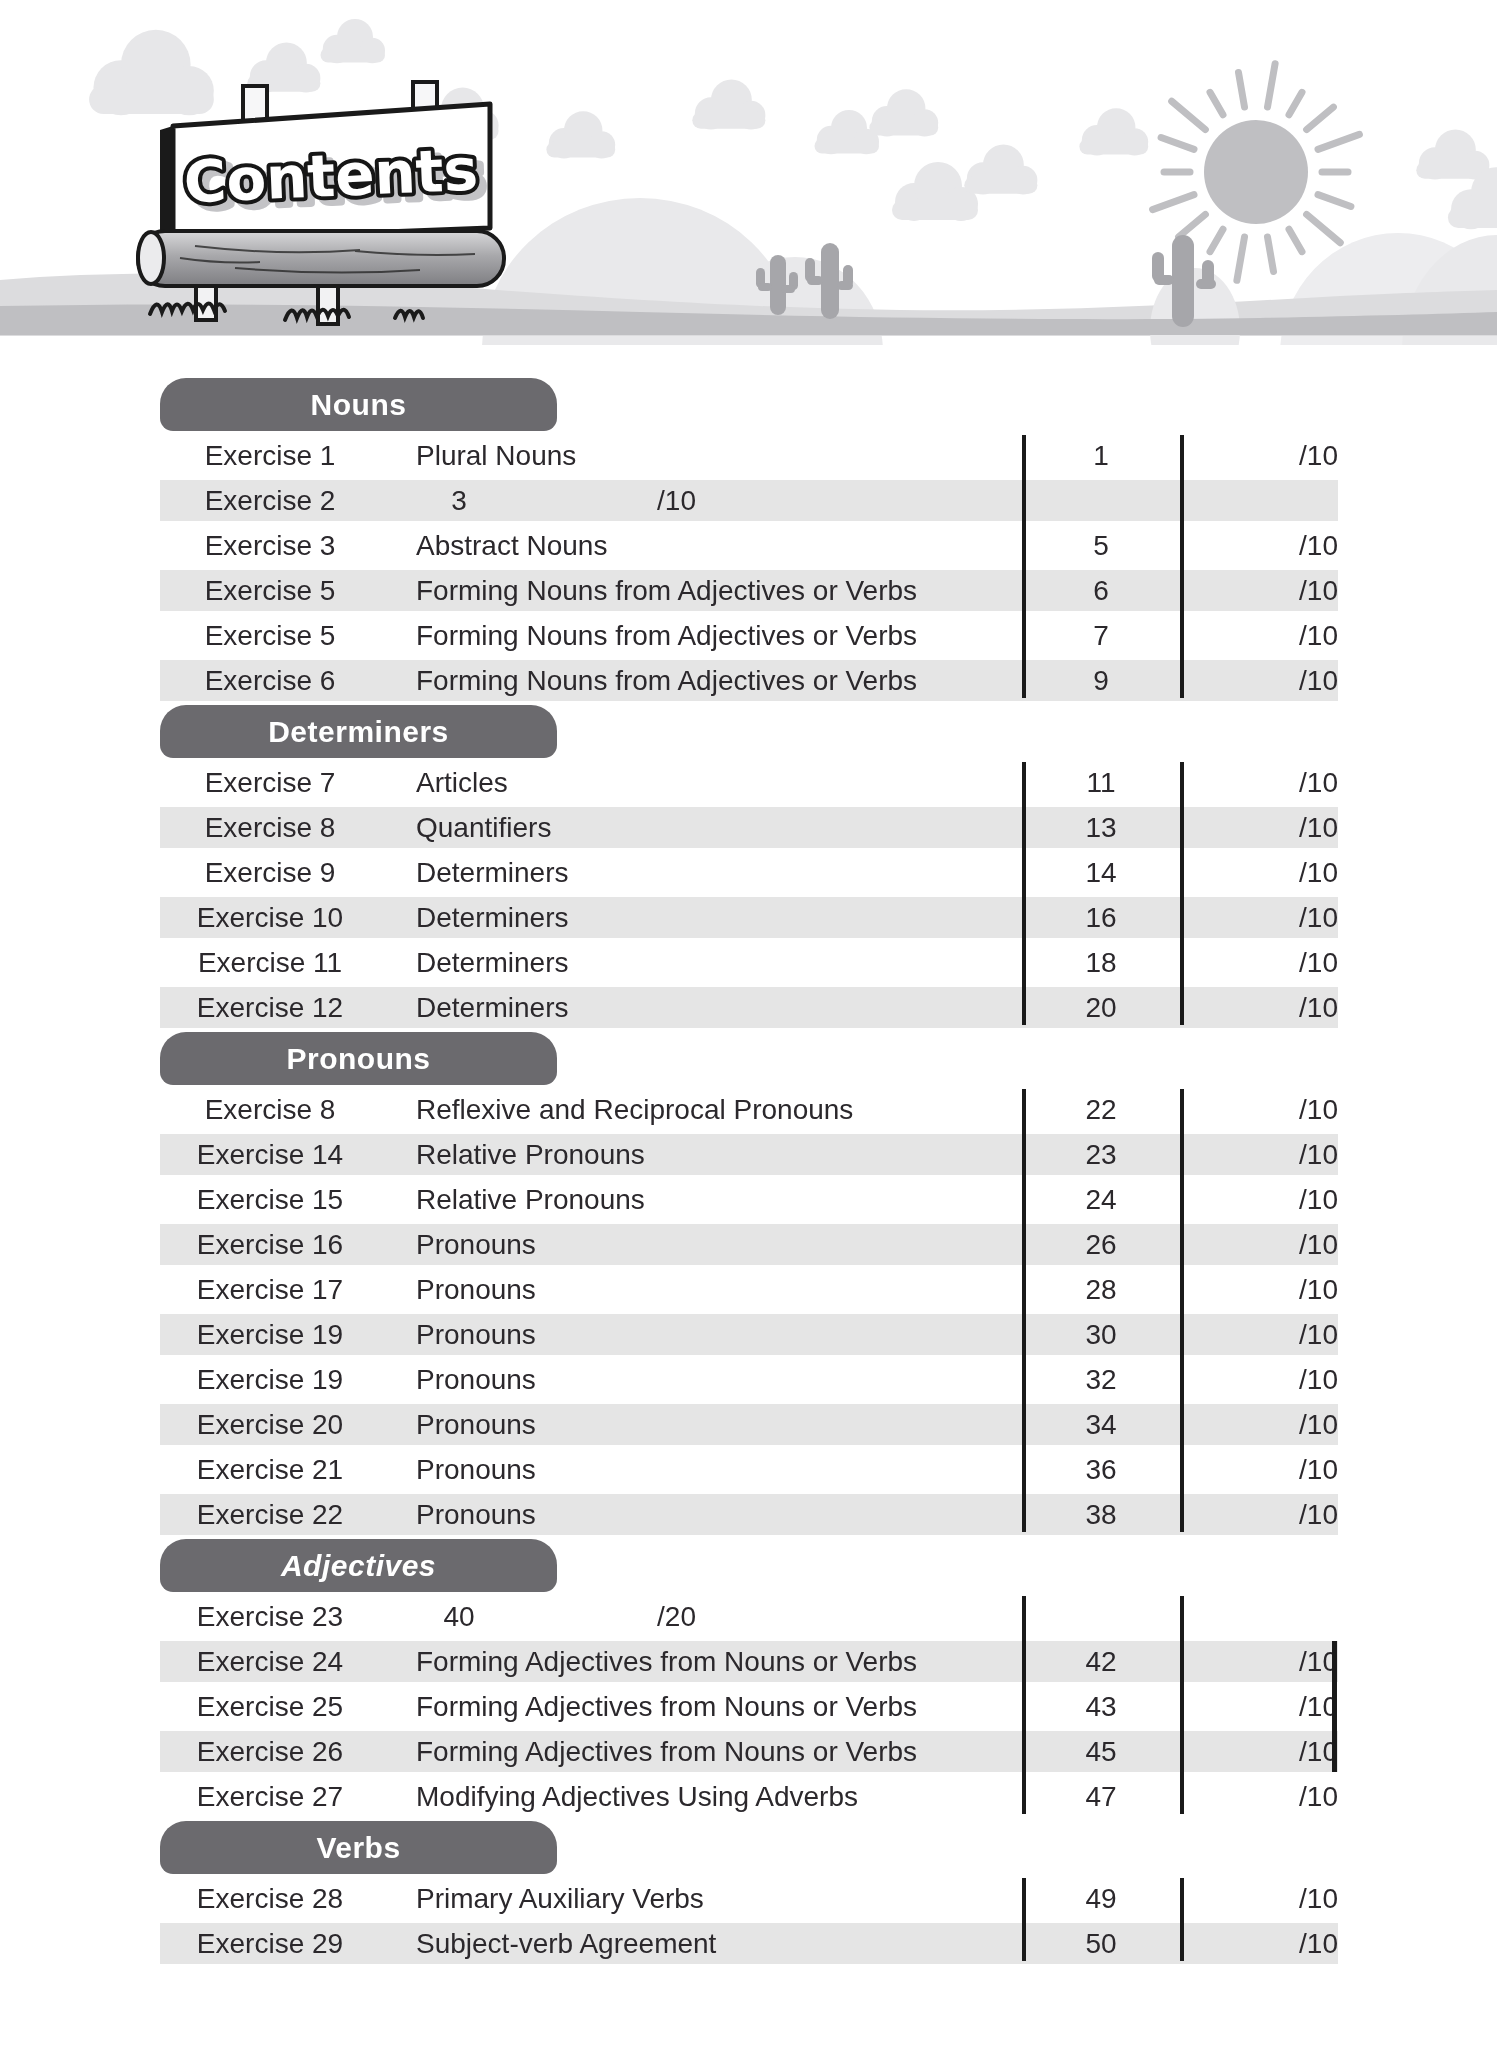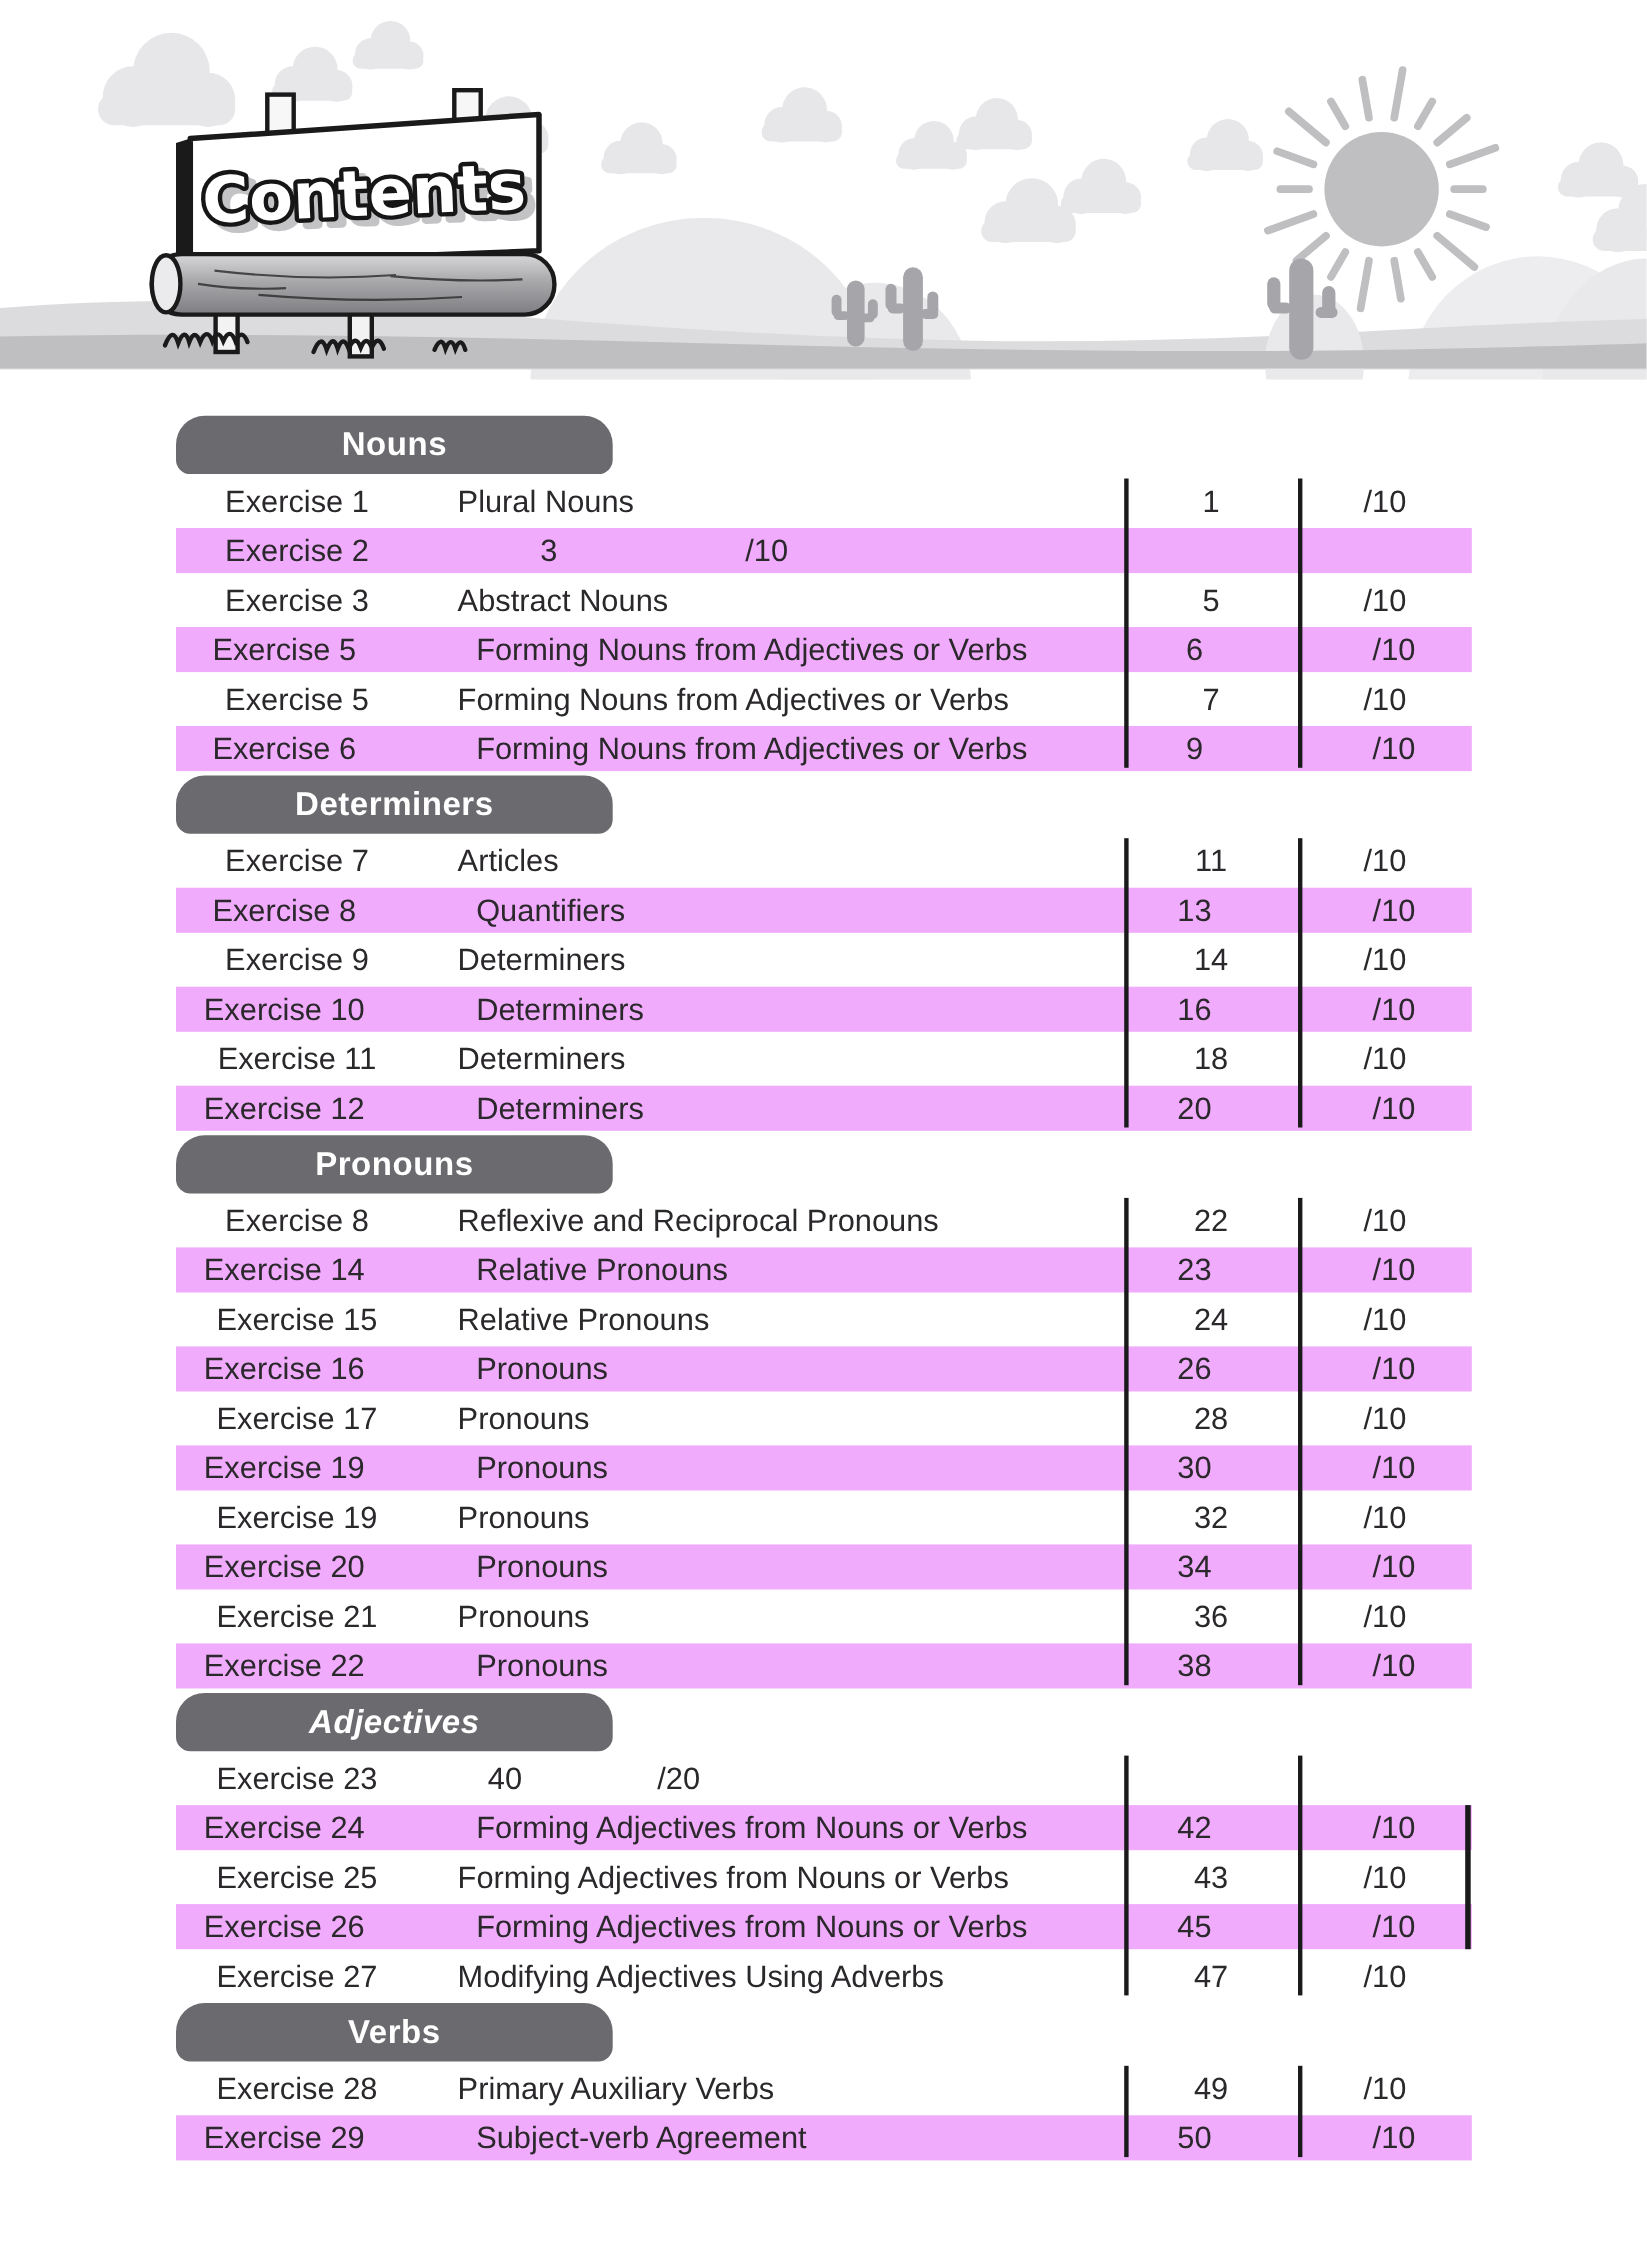--- a/index.html
+++ b/index.html
@@ -6,26 +6,26 @@
   .page{position:relative;width:1497px;height:2048px;background:#fff;overflow:hidden;
         font-family:"Liberation Sans",sans-serif;color:#2b282c;}
   .scene{position:absolute;left:0;top:0;}
   .toc{position:absolute;left:160px;top:378px;width:1178px;}
   .section{margin-bottom:4px;}
   .tab{width:397px;height:53px;border-radius:26px 26px 13px 13px;
        display:flex;align-items:center;justify-content:center;margin-bottom:4px;}
   .tab-label{color:#fff;font-weight:bold;font-size:30px;letter-spacing:.5px;}
   .rows{position:relative;}
   .row{height:41px;margin-bottom:4px;display:flex;align-items:center;font-size:28px;}
-  .row.alt{background:#f0abfc;gap:40px;}
+  .row.alt{background:#e5e5e5;}
   .cell{display:block;}
   .ex{width:220px;text-align:center;}
   .title{width:642px;padding-left:36px;box-sizing:border-box;text-align:left;}
   .pg{width:158px;text-align:center;}
-  .score{width:158px;text-align:center;}
+  .score{width:158px;text-align:right;}
   .vline{position:absolute;top:0;bottom:3px;width:4px;background:#1a1a1a;}
   .vline.v1{left:862px;}
   .vline.v2{left:1020px;}
   .right-tick{position:absolute;left:1172px;top:45px;height:131px;width:5px;background:#1a1a1a;}
 </style>
 </head>
 <body>
 
 <div class="page">
 

